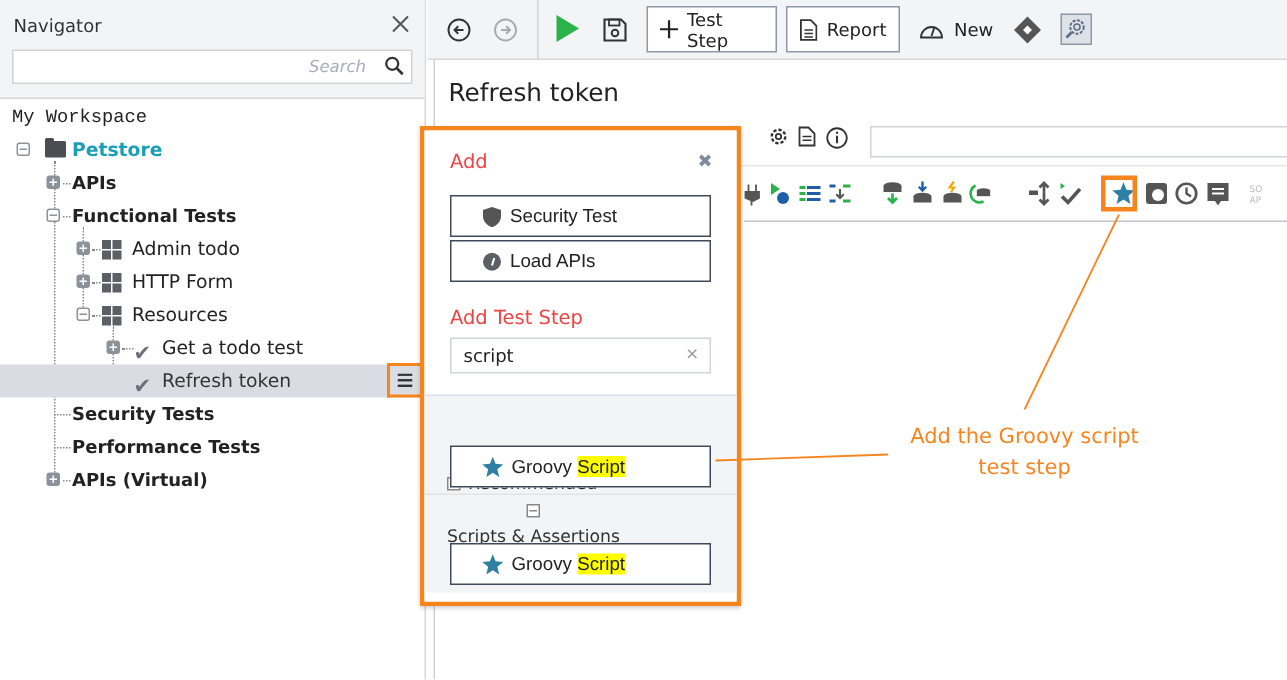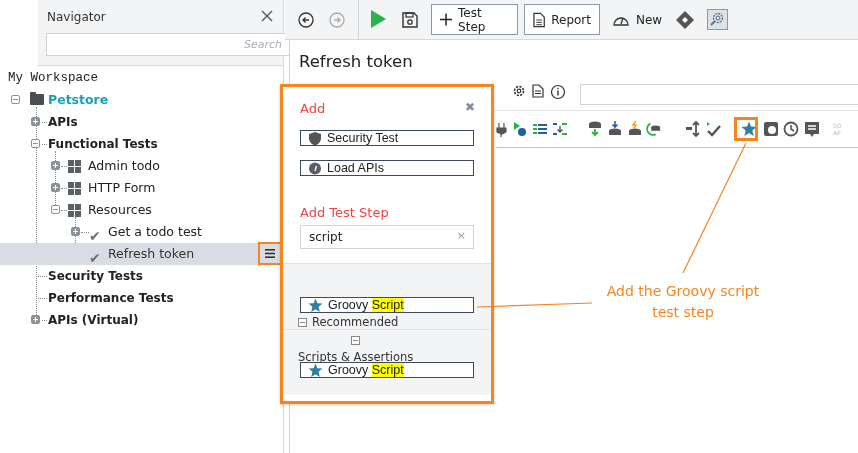--- a/index.html
+++ b/index.html
@@ -1,20 +1,20 @@
 <!DOCTYPE html>
 <html><head>
 <meta charset="utf-8">
 <style>
   * { box-sizing: border-box; margin: 0; padding: 0; }
   html, body { width: 858px; height: 453px; overflow: hidden; background: #fff; }
   body { font-family: "DejaVu Sans", "Liberation Sans", sans-serif; font-size: 12px; color: #222; position: relative; }
 
   
-  .nav { position: absolute; left: 0; top: 0; width: 284px; height: 453px; background: #fff; border-right: 1px solid #d5d8dc; padding-left: 38px; }
+  .nav { position: absolute; left: 0; top: 0; width: 284px; height: 453px; background: #fff; border-right: 1px solid #d5d8dc; }
   .nav-head { height: 66px; background: #f3f4f6; border-bottom: 1px solid #d5d8dc; position: relative; }
   .nav-title { position: absolute; left: 9px; top: 10px; font-size: 12px; color: #333; }
   .nav-close { position: absolute; right: 10px; top: 7px; font-size: 16px; color: #555; cursor: pointer; }
   .nav-search { position: absolute; left: 8px; top: 33px; width: 267px; height: 23px; background: #fff; border: 1px solid #cfd2d6; }
   .nav-search input { border: none; outline: none; width: 235px; height: 21px; padding-left: 7px; font-style: italic; font-size: 11px; color: #999; background: transparent; font-family: "DejaVu Sans", sans-serif; text-align: right; }
   .nav-search input::placeholder { color: #aab; }
   .nav-search .mag { position: absolute; right: 4px; top: 3px; width: 14px; height: 14px; }
 
   .tree { position: absolute; left: 0; top: 67px; width: 284px; }
   .tree-row { position: absolute; left: 0; width: 284px; height: 22px; line-height: 22px; font-size: 12.5px; white-space: nowrap; }
@@ -52,21 +52,21 @@
   .ed-line1 { position: absolute; left: 0; top: 70px; width: 569px; height: 1px; background: #e4e6e9; }
   .ed-line2 { position: absolute; left: 206px; top: 107px; width: 363px; height: 1px; background: #c0c5cc; }
   .step-bar { position: absolute; left: 205px; top: 80px; height: 20px; }
   .step-ic { position: absolute; top: 0; width: 16px; height: 18px; }
   .star-box { position: absolute; left: 444px; top: 77px; width: 24px; height: 24px; border: 3px solid #f7851d; }
   
   .popup { position: absolute; left: 280px; top: 84px; width: 214px; height: 320px; border: 3px solid #f7851d; background: #fff; box-shadow: 0 1px 3px rgba(0,0,0,0.2); }
   .pop-inner { position: absolute; left: 0; top: 0; width: 208px; height: 314px; background: #fff; }
   .pop-h { position: absolute; left: 17px; color: #ef4444; font-size: 13px; }
   .pop-x { position: absolute; right: 16px; top: 13px; color: #7f8c9e; font-weight: bold; font-size: 12px; cursor: pointer; }
-  .pop-btn { position: absolute; left: 17px; width: 174px; height: 16px; border: 1px solid #3e4a5b; background: #fff; display: flex; align-items: center; padding-left: 7px; gap: 5px; font-family: "Liberation Sans", sans-serif; font-size: 12.5px; color: #222; cursor: pointer; text-align: center; }
+  .pop-btn { position: absolute; left: 17px; width: 174px; height: 28px; border: 1px solid #3e4a5b; background: #fff; display: flex; align-items: center; padding-left: 20px; gap: 5px; font-family: "Liberation Sans", sans-serif; font-size: 12.5px; color: #222; cursor: pointer; text-align: center; }
   .pop-search { position: absolute; left: 17px; top: 138px; width: 174px; height: 24px; border: 1px solid #d0d3d8; background: #fff; }
   .pop-search input { border: none; outline: none; width: 150px; height: 22px; padding-left: 8px; font-size: 12px; font-family: "DejaVu Sans", sans-serif; color: #222; background: transparent; }
   .pop-search .clr { position: absolute; right: 7px; top: 3px; color: #999; font-size: 11px; cursor: pointer; }
   .pop-sec { position: absolute; left: 0; width: 208px; background: #f3f4f6; border-top: 1px solid #dfe2e6; }
   .pop-sec-h { position: absolute; left: 15px; font-size: 11.5px; color: #333; display: flex; align-items: center; gap: 5px; cursor: pointer; }
   .sq-minus { width: 9px; height: 9px; border: 1px solid #888; position: relative; background: #fff; }
   .sq-minus::before { content: ""; position: absolute; left: 1px; top: 3px; width: 5px; height: 1px; background: #888; }
   .hl { background: #ffff00; }
 
   

